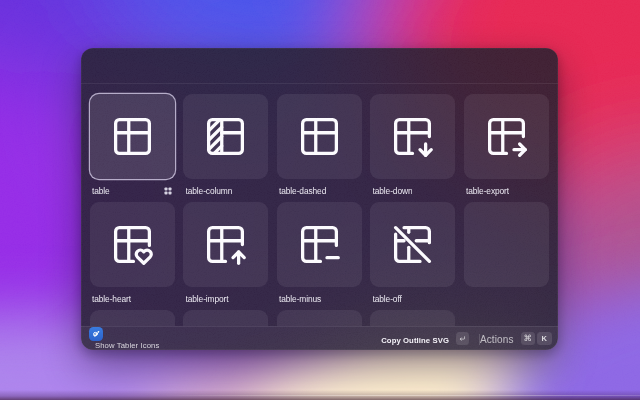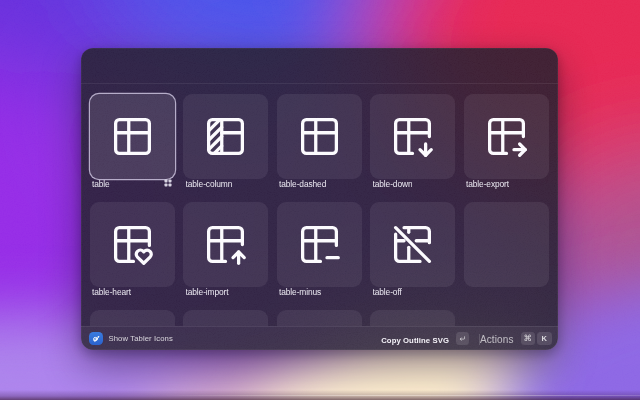--- a/index.html
+++ b/index.html
@@ -47,35 +47,35 @@
   .card {
     width:85px; height:85px; border-radius:9px;
     background:rgba(255,255,255,0.07);
     display:flex; align-items:center; justify-content:center;
   }
   .cell.selected .card {
     background:rgba(255,255,255,0.115);
     box-shadow:0 0 0 1.2px rgba(219,212,236,0.78);
   }
   .card svg { width:45px; height:45px; stroke:#fcfbfe; }
-  .label-row { height:23px; display:flex; align-items:flex-start; padding:0 2.5px; }
+  .label-row { height:23px; display:flex; align-items:center; padding:0 2.5px; }
   .label-row .lbl {
     font-size:8.4px; line-height:10px; color:#eceaf2; letter-spacing:-0.1px;
     white-space:nowrap; overflow:hidden;
   }
   .label-row .variants { margin-left:auto; width:8px; height:8px; opacity:0.9; }
 
   
   .footer {
     position:absolute; left:0; right:0; bottom:0; height:24px; z-index:4;
     background:rgba(255,255,255,0.045);
     border-top:1px solid rgba(255,255,255,0.08);
     display:flex; align-items:center; padding:0 6.5px;
   }
-  .app-chip { display:flex; align-items:center; margin-left:1.5px; }
+  .app-chip { display:flex; align-items:flex-start; margin-left:1.5px;flex-direction:column; }
   .app-icon {
     width:13.5px; height:13.5px; border-radius:4.4px;
     background:linear-gradient(180deg,#3a7ce0,#2b62cc);
     display:flex; align-items:center; justify-content:center;
   }
   .app-name { margin-left:6px; font-size:7.7px; color:rgba(255,255,255,0.78); letter-spacing:0.1px; }
   .footer-right { margin-left:auto; display:flex; align-items:flex-end; }
   .primary-label { font-size:7.7px; font-weight:700; color:#f4f2f8; letter-spacing:0.1px; }
   .key {
     height:12.5px; border-radius:3.5px; background:rgba(255,255,255,0.115);

